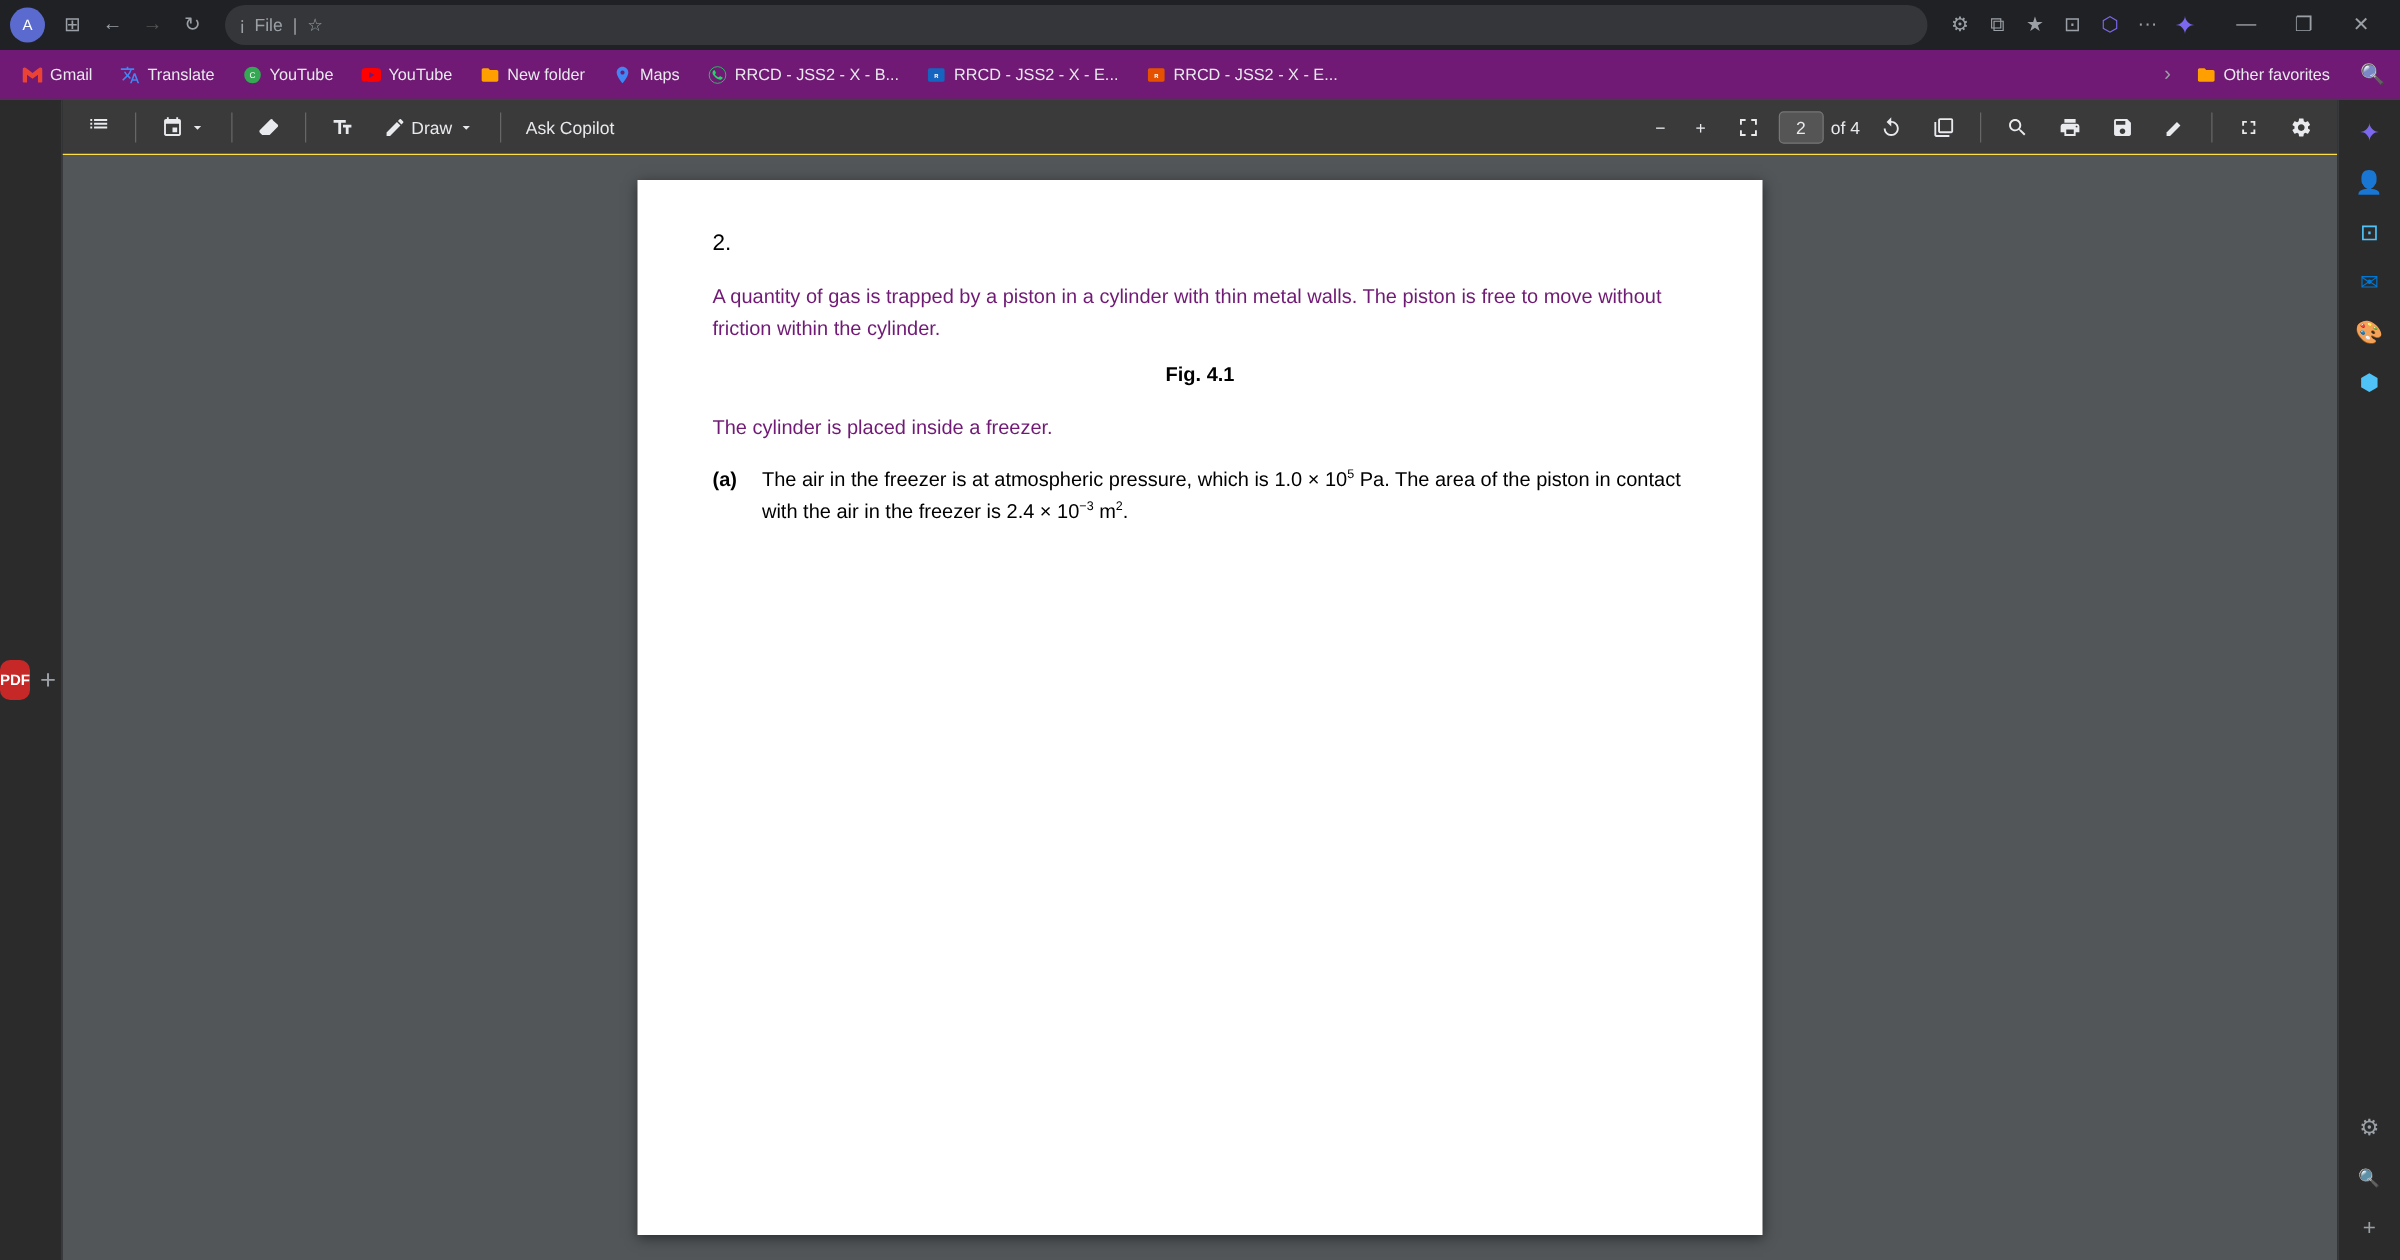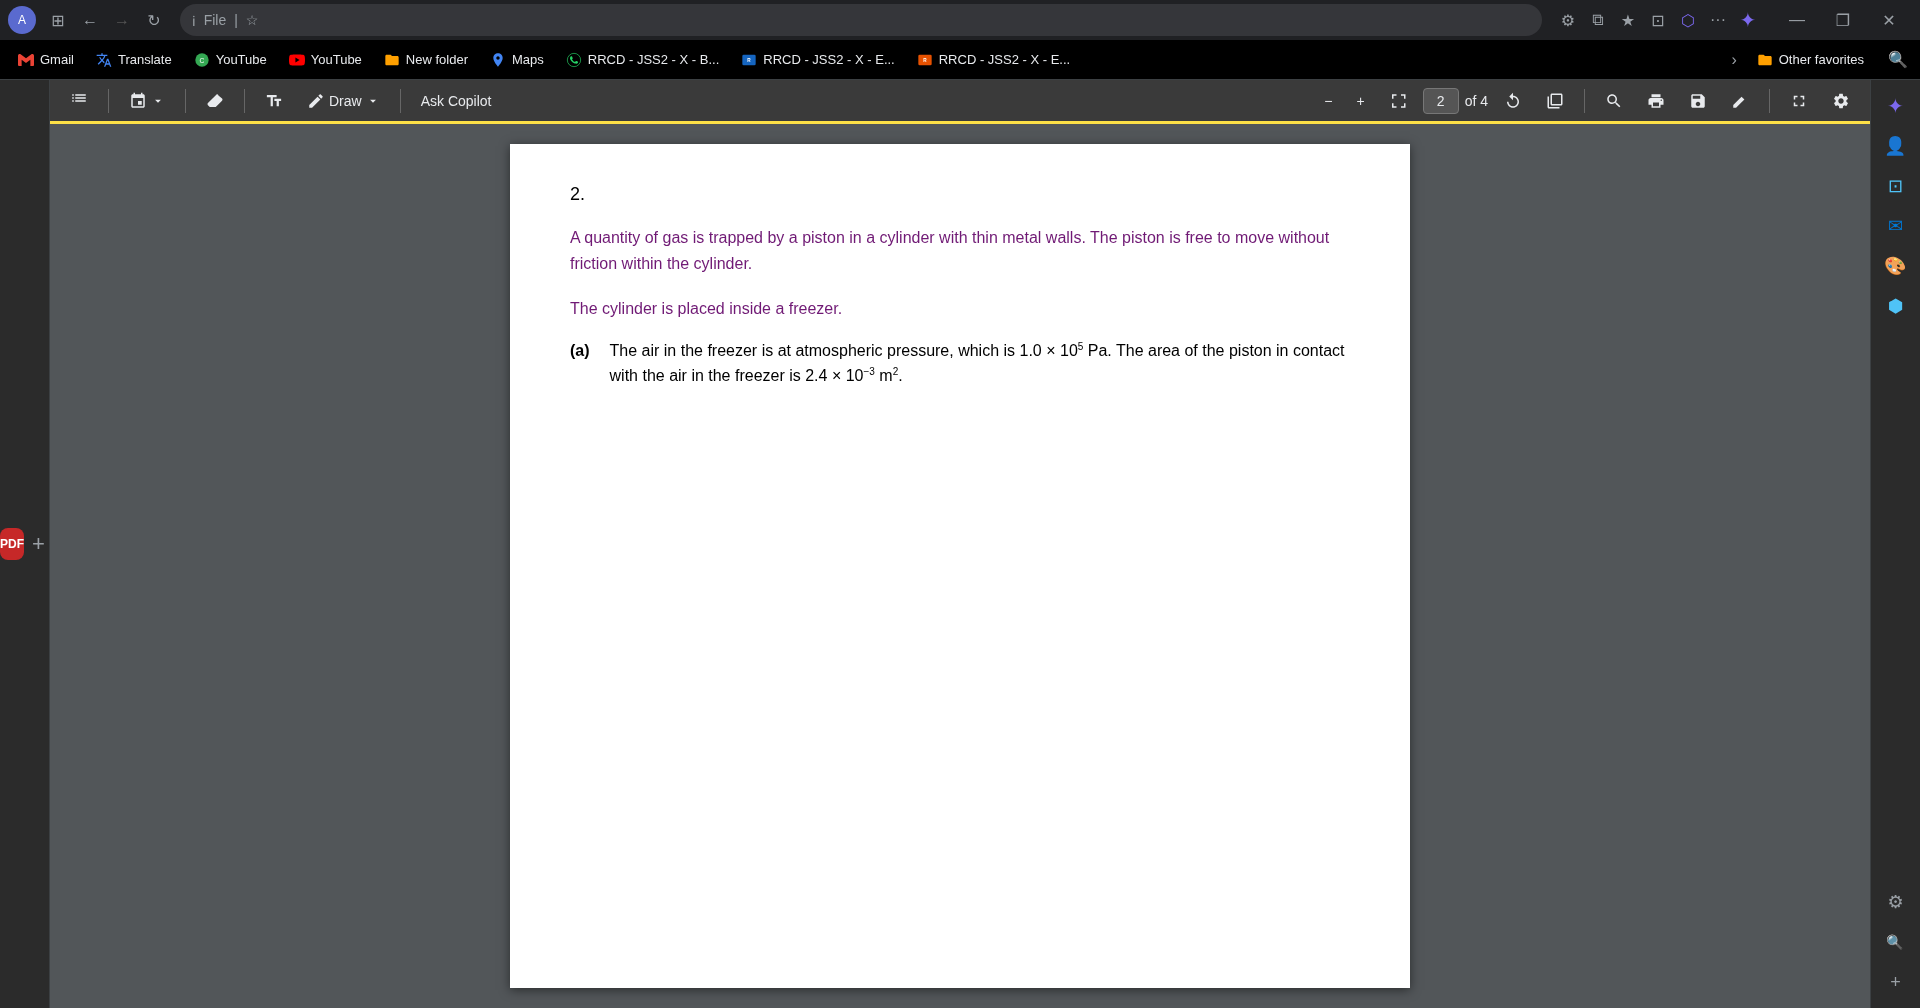--- a/index.html
+++ b/index.html
@@ -31,21 +31,21 @@
     }
     .address-bar .info-icon { color: #9aa0a6; font-size: 14px; }
     .address-bar .url-text { flex: 1; color: #e8eaed; font-size: 14px; }
     .tb-actions { display: flex; gap: 2px; align-items: center; }
     .window-controls { display: flex; gap: 0; margin-left: 8px; }
     .win-btn { width: 46px; height: 40px; display: flex; align-items: center; justify-content: center; color: #9aa0a6; font-size: 16px; cursor: pointer; border: none; background: transparent; }
 
     
     .bookmarks-bar {
       height: 40px;
-      background: #000000;
+      background: #701a75;
       border-bottom: 1px solid #3c4043;
       display: flex;
       align-items: center;
       padding: 0 8px;
       gap: 2px;
     }
     .bookmark-item {
       display: flex;
       align-items: center;
       gap: 6px;
@@ -95,21 +95,21 @@
     .sidebar-icon.pdf-active { background: #c62828; color: white; border-radius: 8px; width: 32px; height: 32px; font-size: 12px; font-weight: bold; }
 
     
     .pdf-toolbar {
       height: 44px;
       background: #3a3a3a;
       display: flex;
       align-items: center;
       padding: 0 12px;
       gap: 8px;
-      border-bottom: 3px solid #fde047;
+      border-bottom: 1px solid #fde047;
     }
     .pdf-tool-btn {
       display: flex;
       align-items: center;
       gap: 4px;
       padding: 4px 8px;
       border-radius: 4px;
       cursor: pointer;
       color: #e8eaed;
       font-size: 14px;
@@ -474,20 +474,21 @@
 
     <div class="pdf-scroll">
       <div class="pdf-page">
 
         <div class="question-num">2.</div>
 
         <p class="question-text">A quantity of gas is trapped by a piston in a cylinder with thin metal walls. The piston is free to move without friction within the cylinder.</p>
 
 
 
+        <div class="fig-caption">Fig. 4.1</div>
 
         <p class="question-text" style="margin-top:20px;">The cylinder is placed inside a freezer.</p>
 
         <div class="sub-question" style="display:flex; gap:20px; margin-top:12px;">
           <span class="sub-q-label">(a)</span>
           <span>
             <span>The air in the freezer is at atmospheric pressure, which is 1.0 × 10</span><sup>5</sup><span> Pa. The area of the piston in contact with the air in the freezer is 2.4 × 10</span><sup>−3</sup><span> m</span><sup>2</sup><span>.</span>
           </span>
         </div>
 

